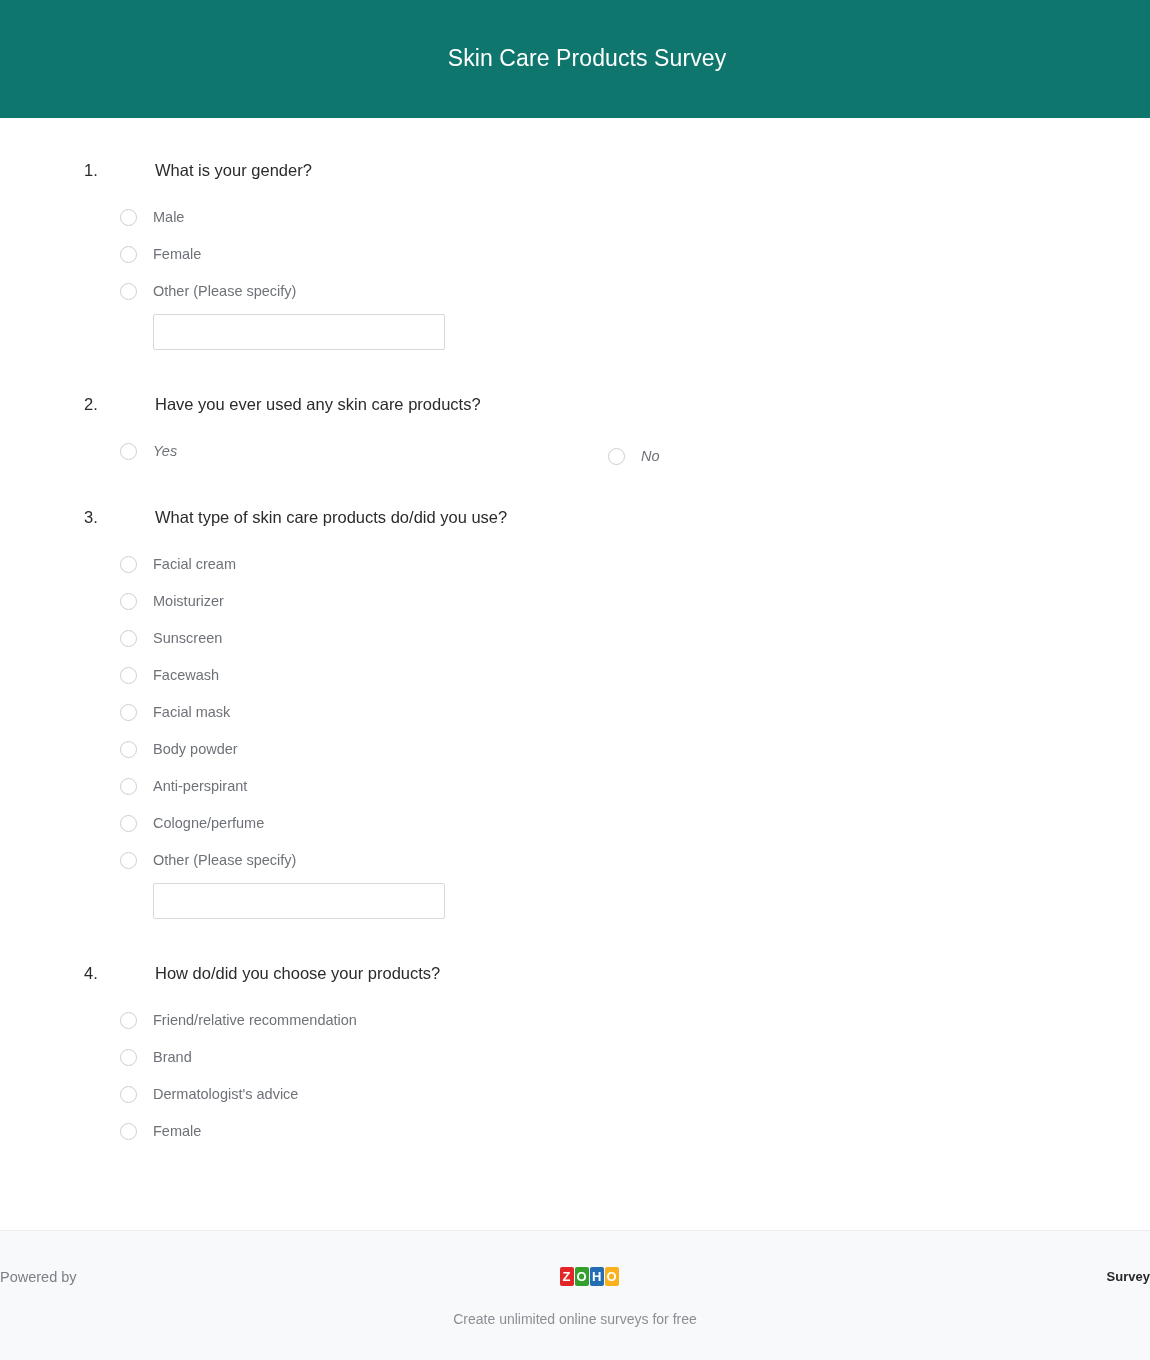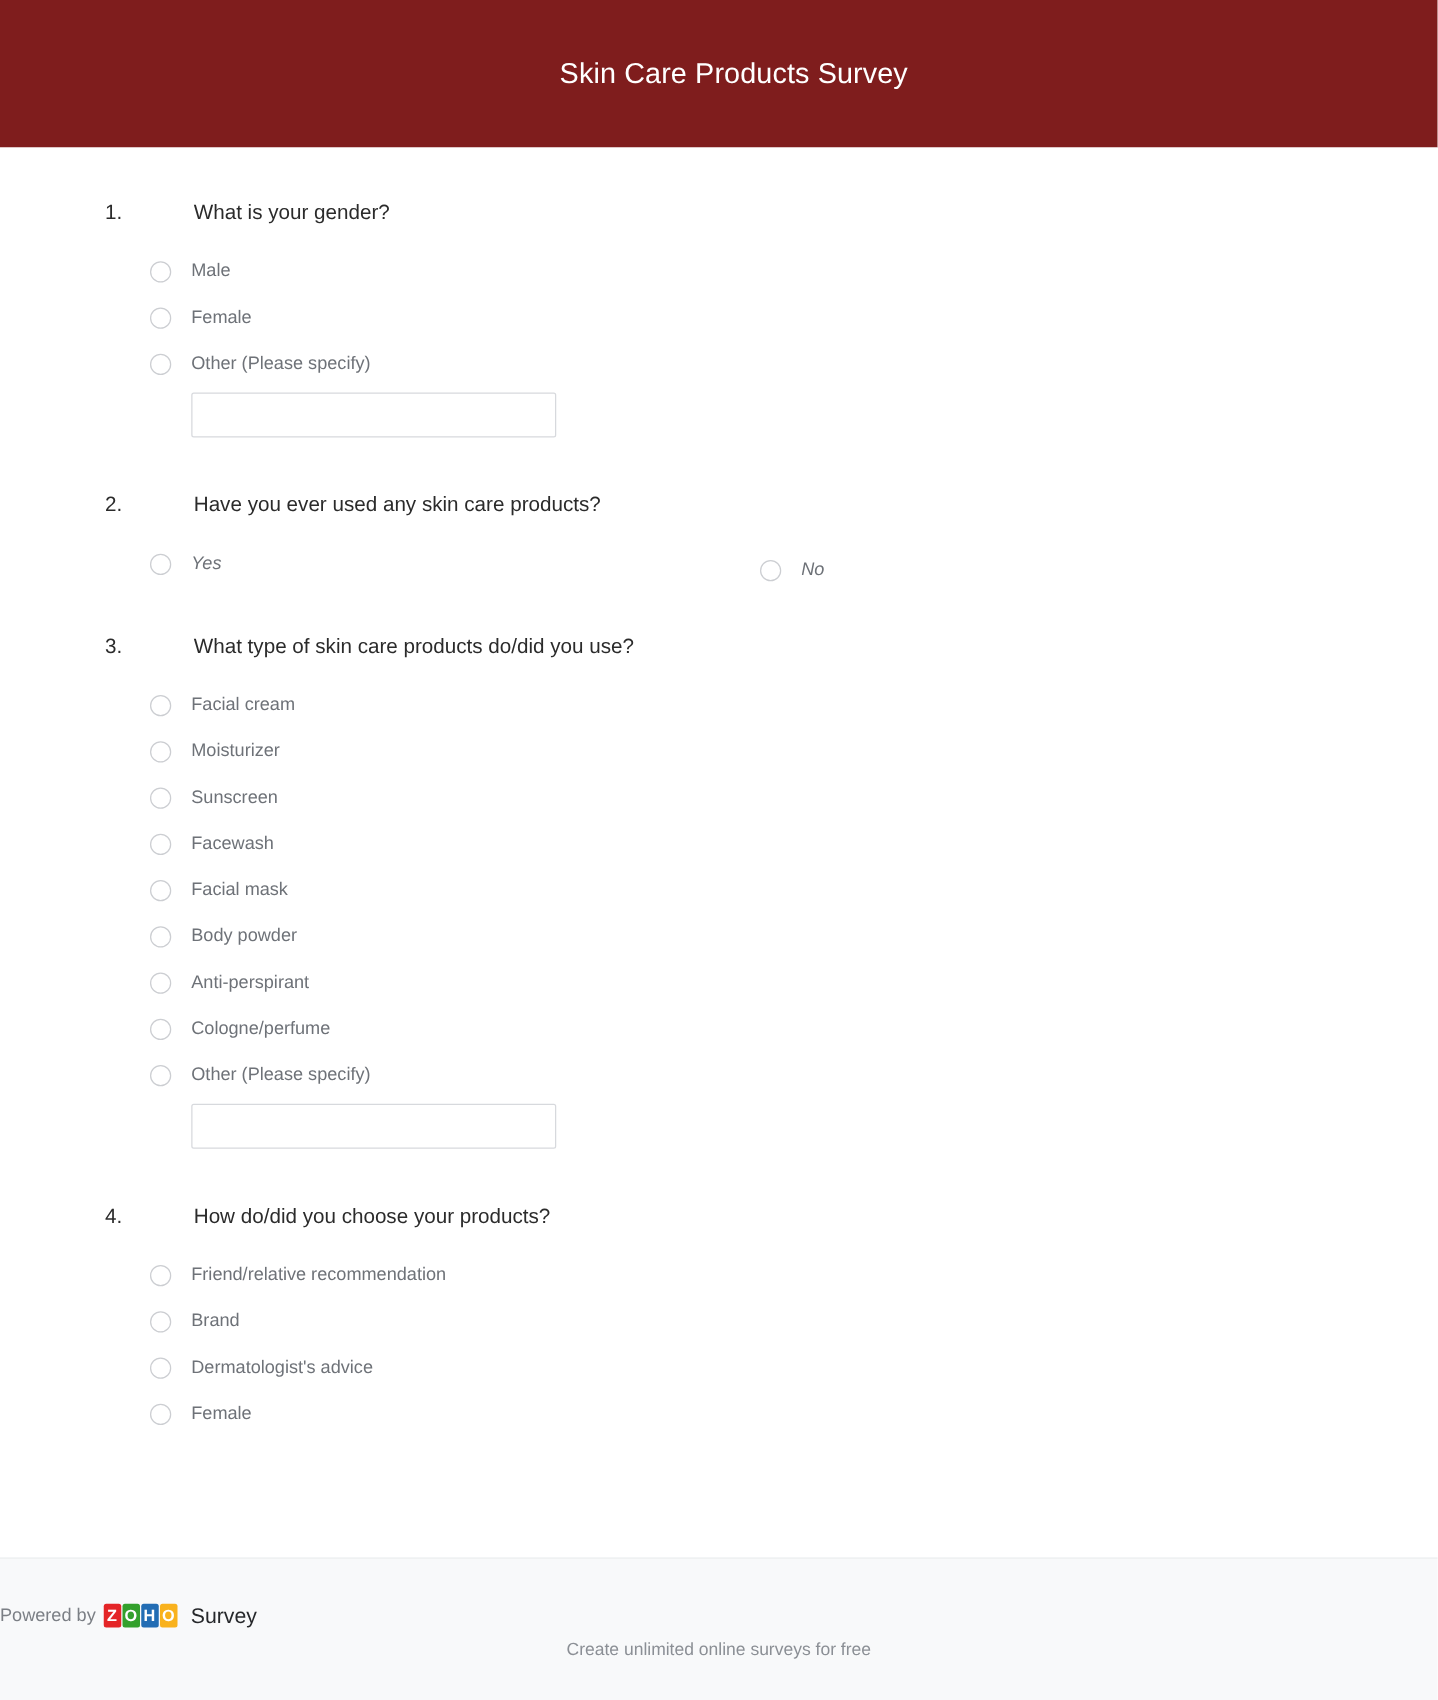--- a/index.html
+++ b/index.html
@@ -20,21 +20,21 @@
     position: relative;
     display: flex;
     flex-direction: column;
     background: #ffffff;
   }
 
   
   .survey-header {
     width: 100%;
     height: 118px;
-    background: #7f1d1d;
+    background: #0f766e;
     display: flex;
     align-items: center;
     justify-content: center;
     box-sizing: border-box;
     padding-left: 24px;
   }
   .survey-title {
     color: #ffffff;
     font-size: 23px;
     font-weight: 400;
@@ -136,23 +136,23 @@
   .survey-footer {
     flex: 0 0 auto;
     border-top: 1px solid #eceef0;
     background: #f8f9fa;
     padding: 36px 0 30px 0;
     text-align: center;
   }
   .powered-row {
     display: flex;
     align-items: center;
-    justify-content: flex-start;
+    justify-content: space-between;
     gap: 6px;
-    margin-bottom: 8px;
+    margin-bottom: 24px;
   }
   .powered-by {
     font-size: 14.5px;
     color: #7b7f85;
     line-height: 1;
   }
   .zoho-logo {
     display: inline-flex;
     align-items: center;
     height: 19px;
@@ -169,22 +169,22 @@
     font-family: "Liberation Sans", sans-serif;
     line-height: 1;
     border-radius: 2px;
     margin-right: 1px;
   }
   .zoho-tile.t-z { background: #e42527; }
   .zoho-tile.t-o1 { background: #33a02c; }
   .zoho-tile.t-h { background: #226db4; }
   .zoho-tile.t-o2 { background: #f9b21d; }
   .survey-word {
-    font-size: 17px;
-    font-weight: normal;
+    font-size: 13px;
+    font-weight: bold;
     color: #26282b;
     line-height: 1;
     margin-left: 4px;
   }
   .footer-tagline {
     font-size: 14px;
     color: #8b8f95;
     line-height: 1.4;
   }
 </style>

